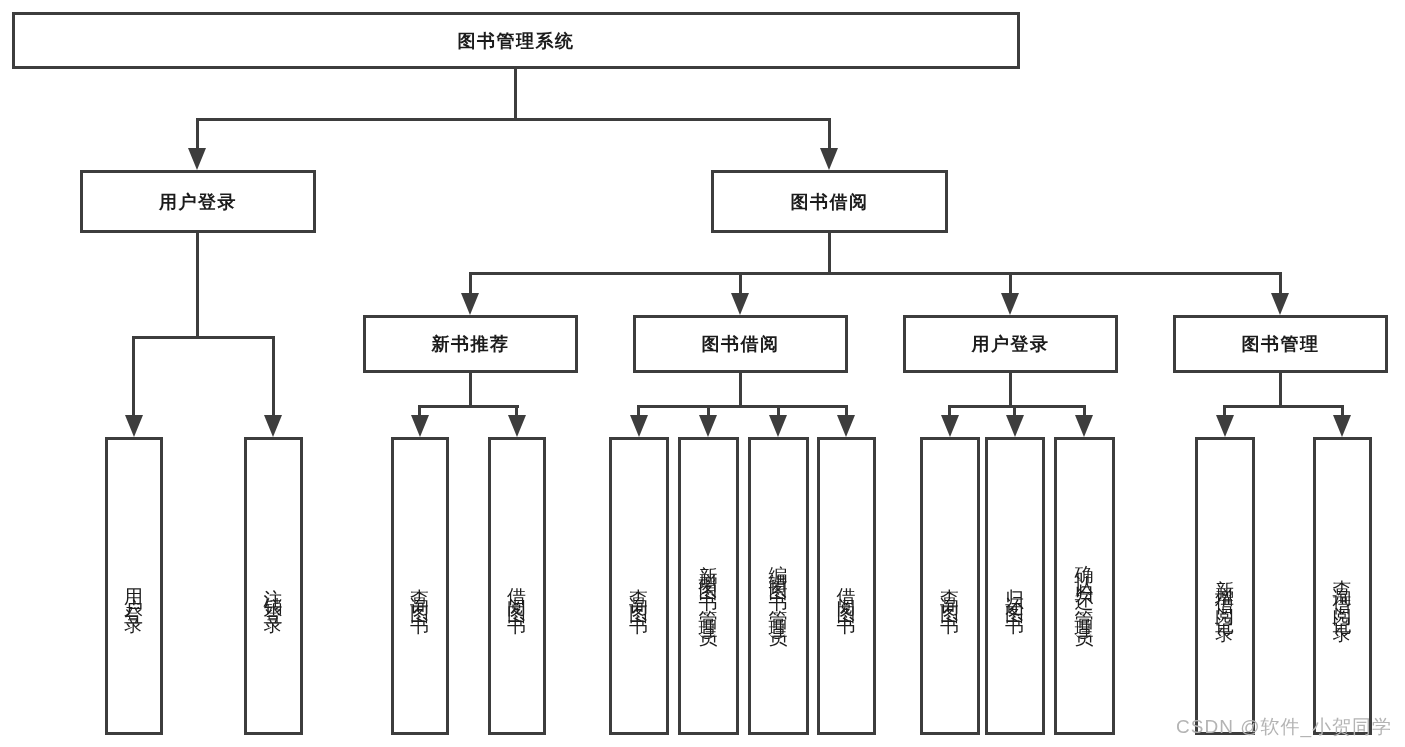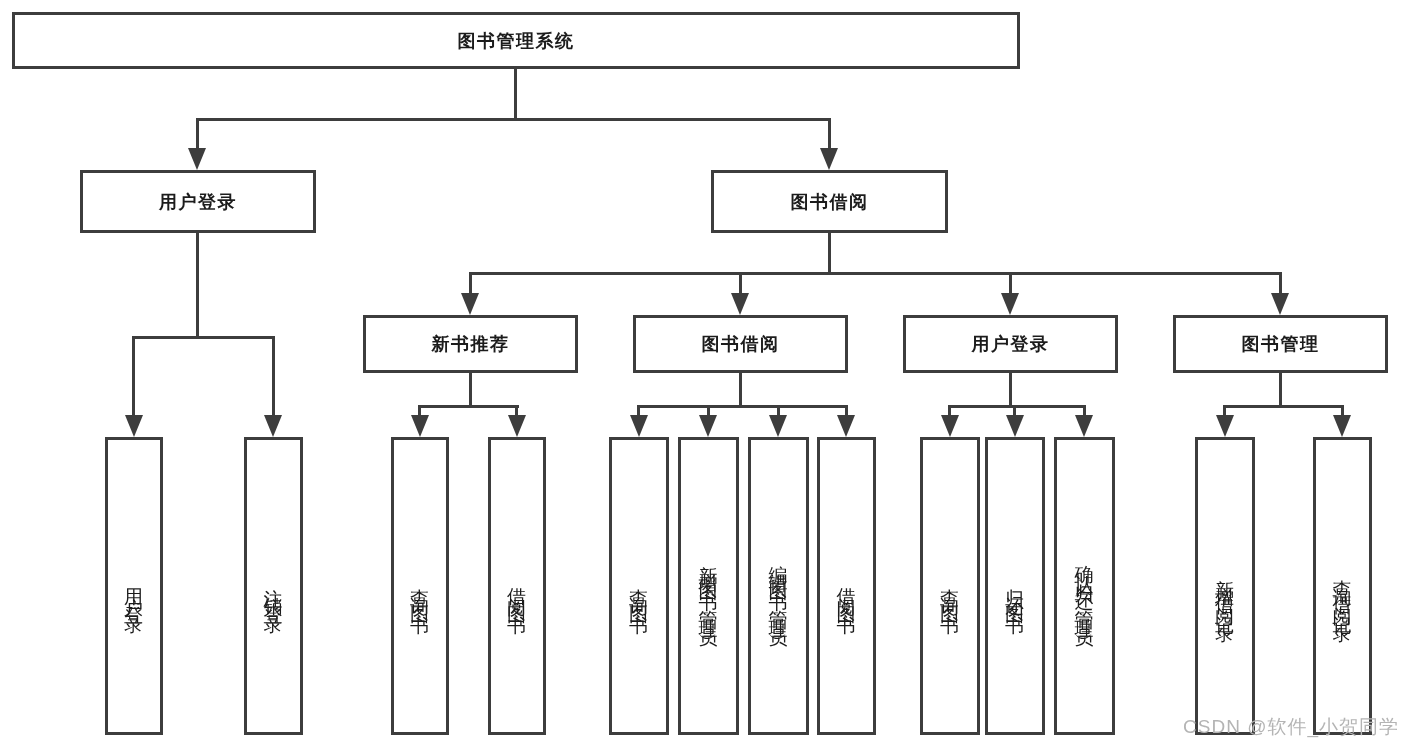--- a/index.html
+++ b/index.html
@@ -14,21 +14,21 @@
   .box.h span{font-size:18px;letter-spacing:1.5px;white-space:nowrap;font-weight:bold;}
   .box.v span{
     writing-mode:vertical-rl;text-orientation:mixed;
     font-size:19px;letter-spacing:9px;line-height:1;margin-bottom:-9px;white-space:nowrap;
   }
   .vl{position:absolute;width:3px;background:#3d3d3d;}
   .hl{position:absolute;height:3px;background:#3d3d3d;}
   .ah{position:absolute;width:0;height:0;
       border-left:9px solid transparent;border-right:9px solid transparent;
       border-top:22px solid #3d3d3d;}
-  .watermark{position:absolute;top:714px;right:6px;font-size:19px;color:#b4b4b4;
+  .watermark{position:absolute;top:714px;right:13px;font-size:19px;color:#b4b4b4;
       letter-spacing:1px;z-index:5;white-space:nowrap;}
 </style>
 </head>
 <body>
 
 <div class="canvas">
 
   <div class="box h" style="left:12px;top:12px;width:1008px;height:57px">
     <span>图书管理系统</span>
   </div>

